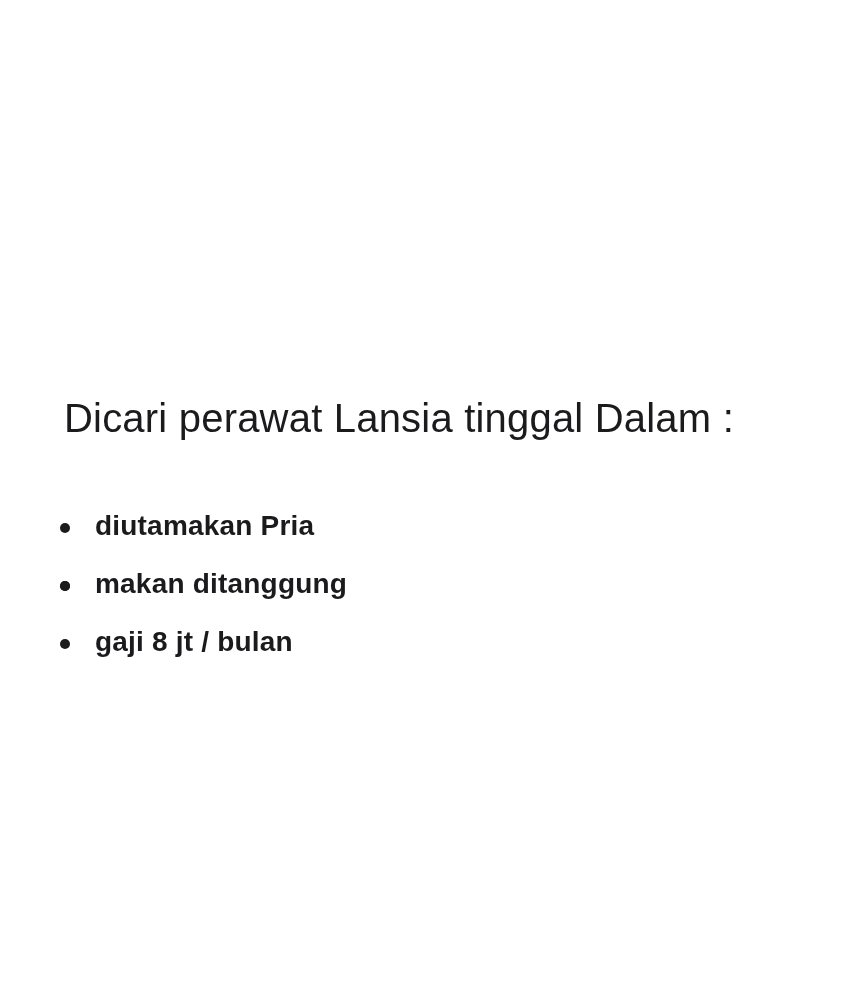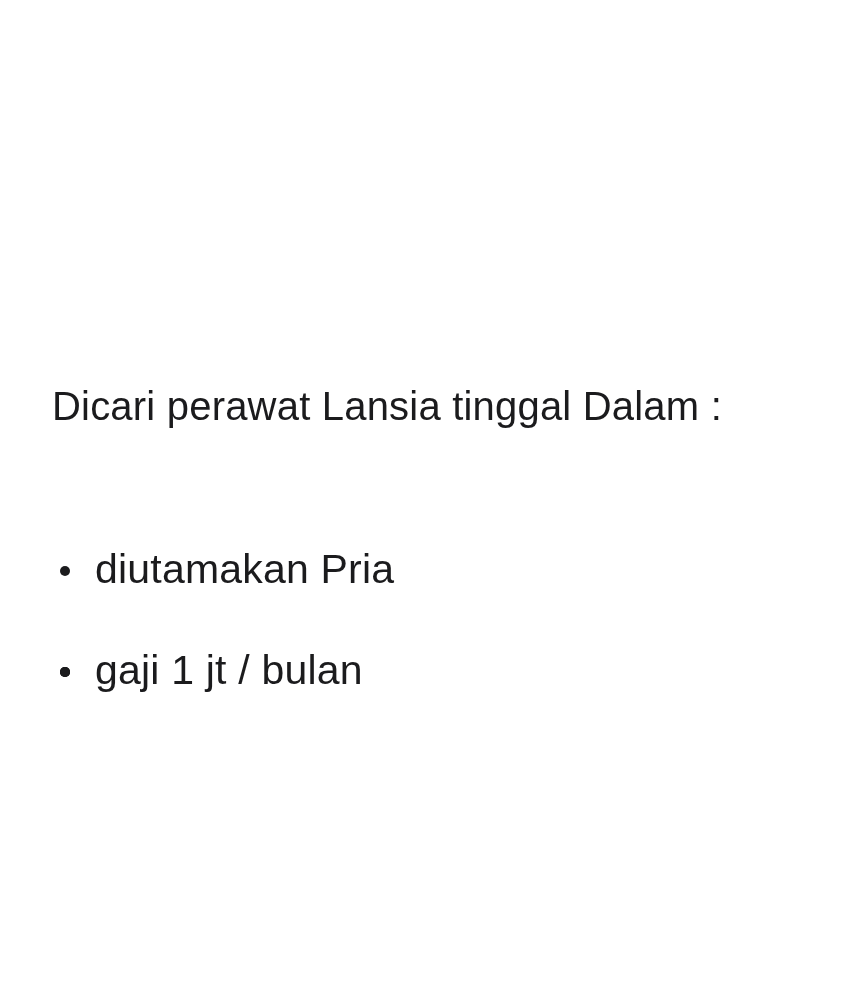--- a/index.html
+++ b/index.html
@@ -21,46 +21,45 @@
     overflow: hidden;
   }
   .page {
     position: absolute;
     inset: 0;
   }
   .title {
     position: absolute;
     left: 48px;
     top: 378px;
-    margin: 4px;
+    margin: 16px;
     font-size: 40px;
     font-weight: 400;
     line-height: 48px;
     letter-spacing: 0.2px;
     white-space: nowrap;
     color: var(--fg);
   }
   .bullets {
     position: absolute;
     left: 48px;
     top: 497px;
     margin: 0;
     padding: 0;
     list-style: none;
   }
   .bullets li {
     position: relative;
     padding-left: 47px;
     max-width: 762px;
-    font-size: 41px;
-    font-weight: 400;
+    font-size: 28px;
+    font-weight: 700;
     line-height: 58px;
     letter-spacing: 0.2px;
     color: var(--fg);
-    margin-top: 43px;
   }
   .bullets .dot {
     position: absolute;
     left: 12px;
     top: 26px;
     width: 10px;
     height: 10px;
     border-radius: 50%;
     background: var(--fg);
   }
@@ -78,22 +77,23 @@
       <span class="dot"></span>
       <span class="txt">diutamakan Pria</span>
     </li>
 
     <li class="bullet-item">
       <span class="dot"></span>
     </li>
 
     <li class="bullet-item">
       <span class="dot"></span>
+      <span class="txt">makan ditanggung</span>
     </li>
 
     <li class="bullet-item">
       <span class="dot"></span>
-      <span class="txt">gaji 1 jt / bulan</span>
+      <span class="txt">gaji 8 jt / bulan</span>
     </li>
 
   </ul>
 
 </div>
 
 </body></html>

